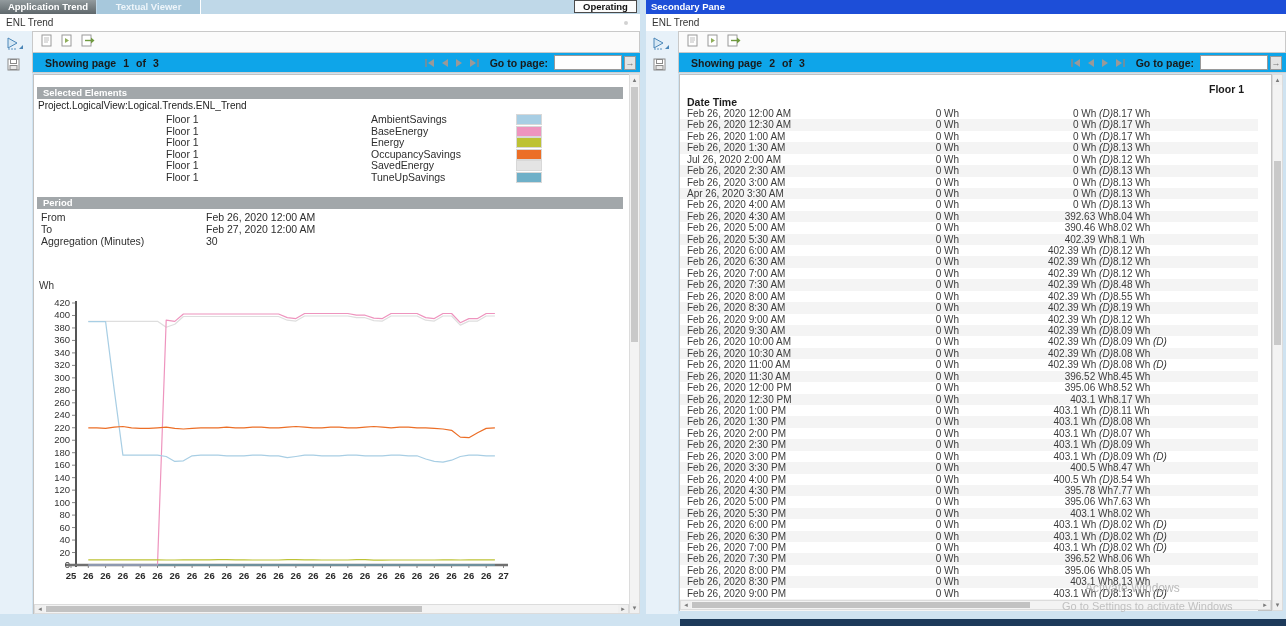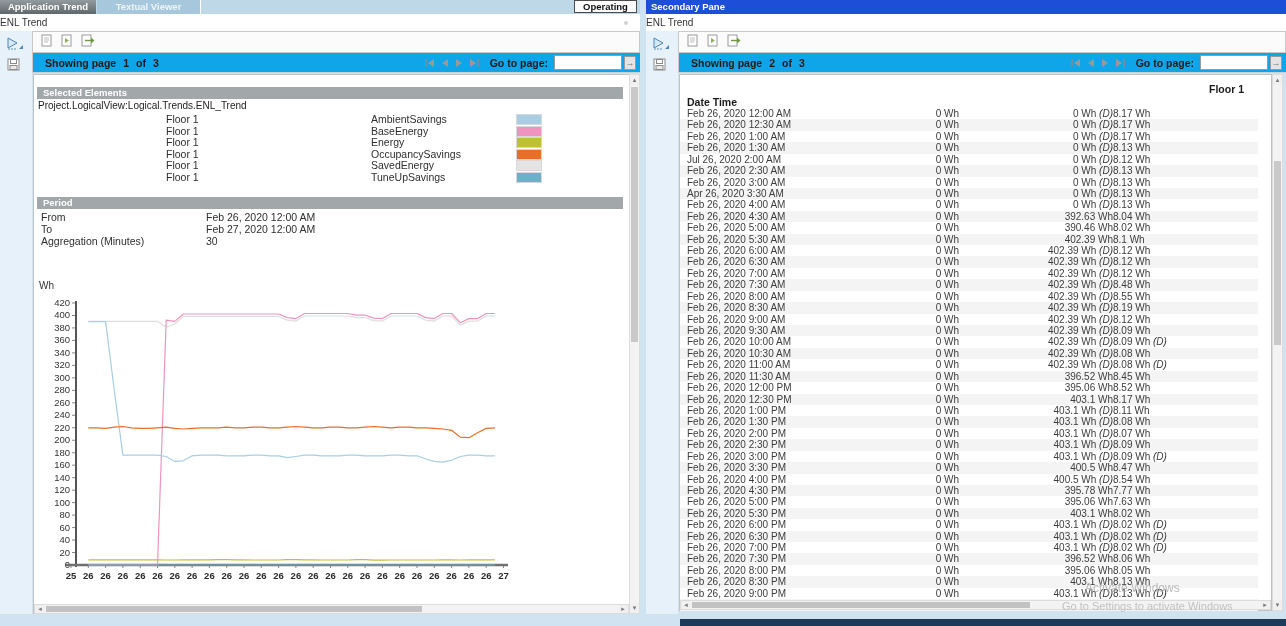--- a/index.html
+++ b/index.html
@@ -20,21 +20,21 @@
   .tab.second{left:97px;width:103px;background:#a7c8dc;color:#eef5fa}
   .tabsep{position:absolute;left:200px;top:0;width:1px;height:14px;background:#ffffff}
   .operating{position:absolute;left:574px;top:0;width:63px;height:13px;line-height:12px;
     background:#fcfcfc;border:1px solid #4a4a4a;font-size:9.5px;font-weight:bold;color:#111;
     text-align:center;font-family:inherit;padding:0}
   .title-sec{position:absolute;left:0;top:0;width:736px;height:14px;background:#1d4ed8;
     color:#fff;font-size:9.5px;font-weight:bold;line-height:14px;padding-left:5px;box-sizing:border-box}
   .close-x{position:absolute;right:4px;top:0;color:#e9eff4;font-size:9px;line-height:14px}
 
   .enlrow{position:absolute;left:0;top:14px;width:640px;height:17px;background:#fff;
-    font-size:10px;color:#333;line-height:17px;box-sizing:border-box}
+    font-size:10px;color:#333;line-height:17px;padding-left:6px;box-sizing:border-box}
   .enl-dot{position:absolute;right:12px;top:7px;width:4px;height:4px;border-radius:50%;background:#d2d2d2}
 
   .iconcol{position:absolute;left:0;top:31px;width:32px;height:583px;background:#e7f1f9}
   .toolbar{position:absolute;left:32px;top:31px;width:608px;height:22px;background:#fbfbfb;
     border:1px solid #c9c9c9;box-sizing:border-box;display:flex;align-items:center;gap:9px;padding-left:8px}
   .pagebar{position:absolute;left:32px;top:53px;width:608px;height:20px;background:#0ea5e9;
     border-left:1px solid #c9c9c9;border-bottom:1px solid #cfcfcf;box-sizing:border-box;
     display:flex;align-items:center;font-size:10.5px;color:#1a1a1a}
   .pagebar .lbl{margin-left:12px;font-weight:bold}
   .pagebar .num{margin-left:7px;font-weight:bold}

